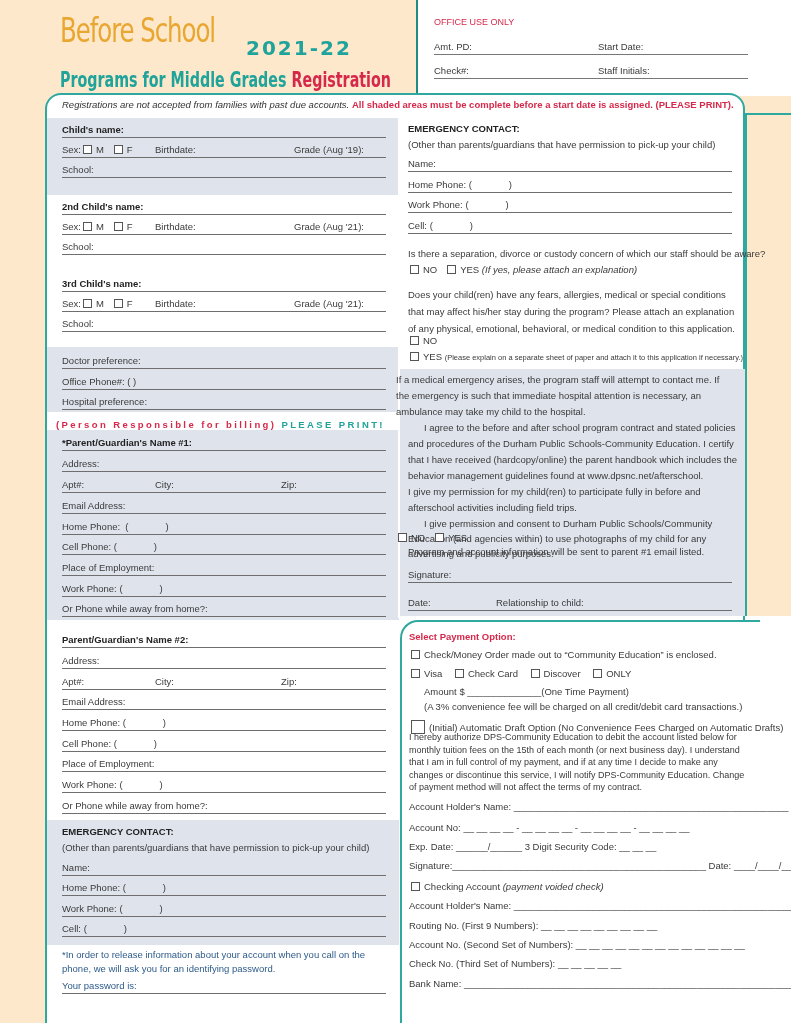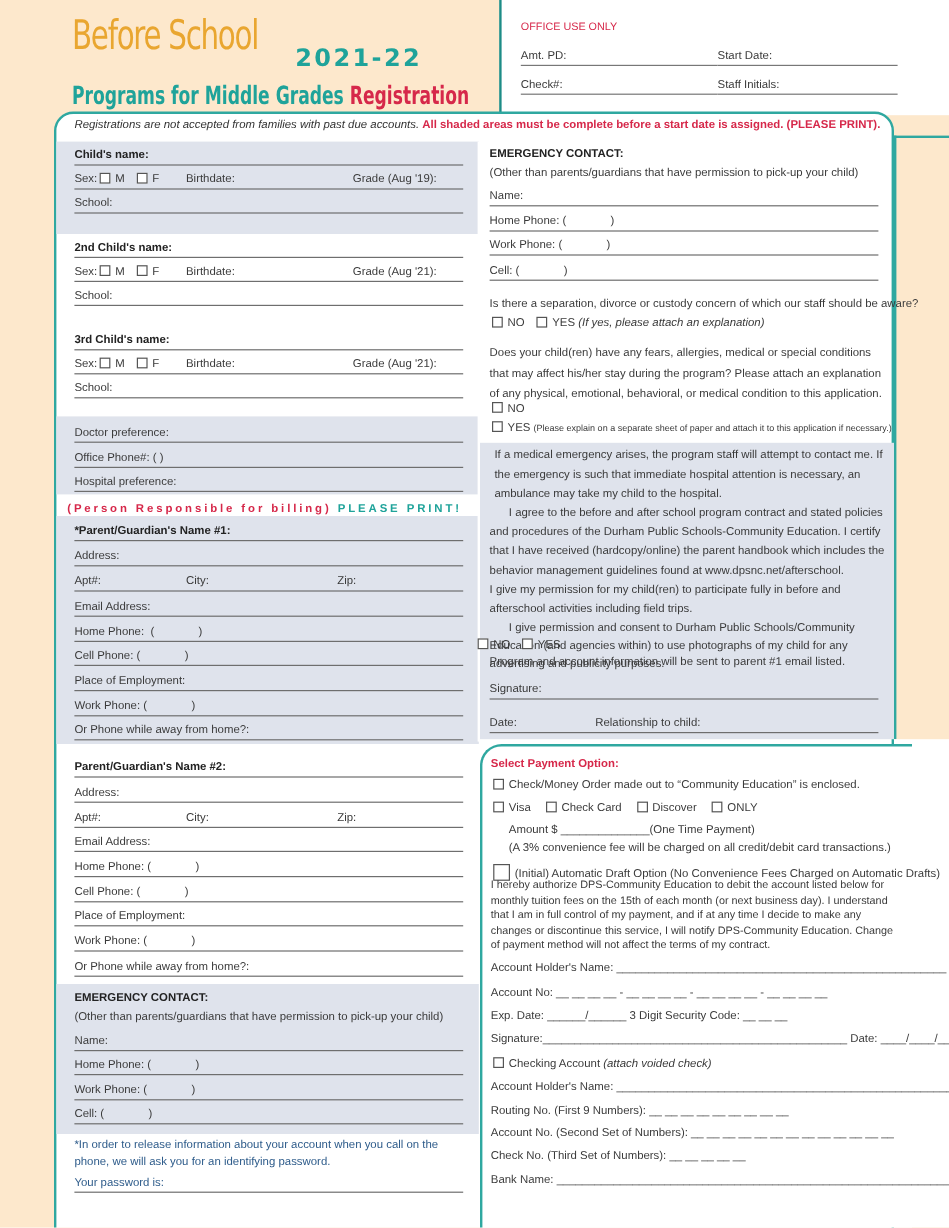--- a/index.html
+++ b/index.html
@@ -217,21 +217,21 @@
 
 <div class="text" style="left:408px;top:286px;width:328px;">Does your child(ren) have any fears, allergies, medical or special conditions that may affect his/her stay during the program?  Please attach an explanation of any physical, emotional, behavioral, or medical condition to this application.</div>
 <div class="line" style="left:408px;top:334px;">
   <span class="cb"></span><span>NO</span>
 </div>
 <div class="line" style="left:408px;top:350px;">
   <span class="cb"></span><span>YES</span>
   <span class="small">(Please explain on a separate sheet of paper and attach it to this application if necessary.)</span>
 </div>
 
-<div class="text" style="left:412px;top:372px;width:330px;line-height:16px;">If a medical emergency arises, the program staff will attempt to contact me. If the emergency is such that immediate hospital attention is necessary, an ambulance may take my child to the hospital.</div>
+<div class="text" style="left:396px;top:372px;width:330px;line-height:16px;">If a medical emergency arises, the program staff will attempt to contact me. If the emergency is such that immediate hospital attention is necessary, an ambulance may take my child to the hospital.</div>
 <div class="text" style="left:408px;top:420px;width:330px;line-height:16px;text-indent:16px;">I agree to the before and after school program contract and stated policies and procedures of the Durham Public Schools-Community Education. I certify that I have received (hardcopy/online) the parent handbook which includes the behavior management guidelines found at www.dpsnc.net/afterschool.</div>
 <div class="text" style="left:408px;top:484px;width:330px;line-height:16px;">I give my permission for my child(ren) to participate fully in before and afterschool activities including field trips.</div>
 <div class="text" style="left:408px;top:516px;width:330px;line-height:15px;text-indent:16px;">I give permission and consent to Durham Public Schools/Community Education (and agencies within) to use photographs of my child for any advertising and publicity purposes.</div>
 <div class="line" style="left:396px;top:531px;">
   <span class="cb"></span><span>NO</span>&nbsp;&nbsp;&nbsp;<span class="cb"></span><span>YES</span>
 </div>
 <div class="text" style="left:408px;top:543px;">Program and account information will be sent to parent #1 email listed.</div>
 <div class="row" style="left:408px;top:568px;width:324px;">Signature:</div>
 <div class="row" style="left:408px;top:596px;width:324px;">
   <span>Date:</span>
@@ -255,19 +255,19 @@
   <span class="cb big"></span><span>(Initial) Automatic Draft Option (No Convenience Fees Charged on Automatic Drafts)</span>
 </div>
 <div class="text" style="left:409px;top:731px;width:336px;line-height:12.5px;font-size:9px;">I hereby authorize DPS-Community Education to debit the account listed below for monthly tuition fees on the 15th of each month (or next business day). I understand that I am in full control of my payment, and if at any time I decide to make any changes or discontinue this service, I will notify DPS-Community Education. Change of payment method will not affect the terms of my contract.</div>
 
 <div class="line" style="left:409px;top:800px;">Account Holder's Name: ____________________________________________________</div>
 <div class="line" style="left:409px;top:821px;">Account No: __ __ __ __ - __ __ __ __ - __ __ __ __ - __ __ __ __</div>
 <div class="line" style="left:409px;top:840px;">Exp. Date: ______/______ 3 Digit Security Code: __ __ __</div>
 <div class="line" style="left:409px;top:859px;">Signature:________________________________________________ Date: ____/____/____</div>
 <div class="line" style="left:409px;top:880px;">
   <span class="cb"></span><span>Checking Account</span>
-  <span class="it">(attach voided check)</span>
+  <span class="it">(payment voided check)</span>
 </div>
 <div class="line" style="left:409px;top:899px;">Account Holder's Name: ____________________________________________________________</div>
 <div class="line" style="left:409px;top:919px;">Routing No. (First 9 Numbers): __ __ __ __ __ __ __ __ __</div>
 <div class="line" style="left:409px;top:938px;">Account No. (Second Set of Numbers): __ __ __ __ __ __ __ __ __ __ __ __ __</div>
 <div class="line" style="left:409px;top:957px;">Check No. (Third Set of Numbers): __ __ __ __ __</div>
 <div class="line" style="left:409px;top:977px;">Bank Name: ______________________________________________________________________</div>
 
 </body></html>

